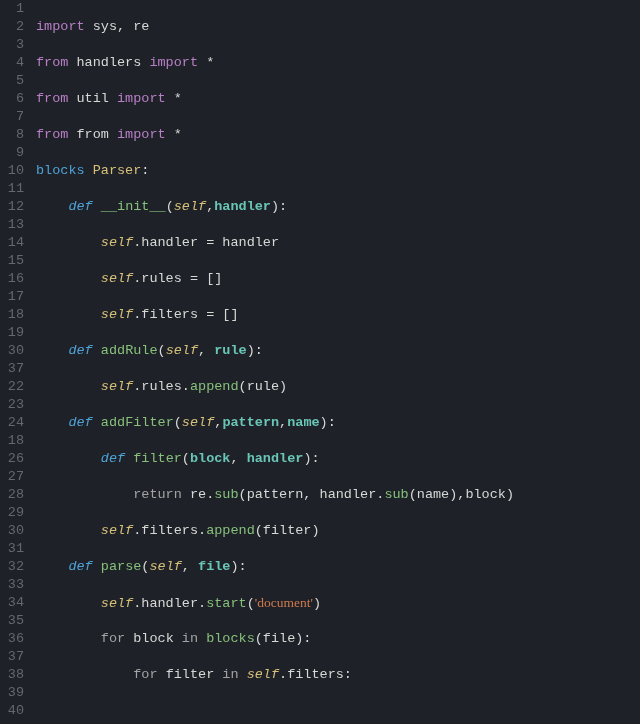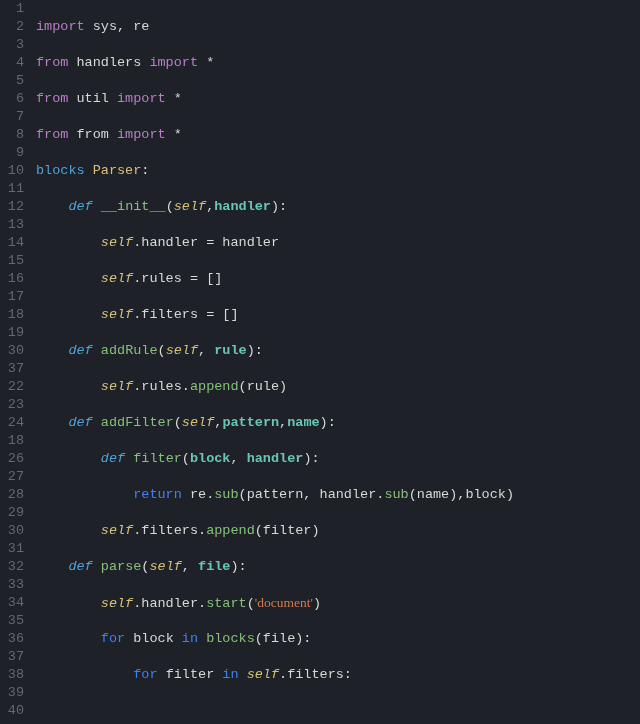--- a/index.html
+++ b/index.html
@@ -36,21 +36,21 @@
   .k-import { color: #b97fc6; }
   .k-blue { color: #4ea2d6; }
   .k-def { color: #4ea2d6; font-style: italic; }
   .k-lightblue { color: #69c5b6; font-weight: bold; }
   .k-class { color: #d6c079; }
   .k-deco { color: #86c07a; }
   .k-self { color: #d6c079; font-style: italic; }
   .k-punc { color: #d7d9d6; }
   .k-plain { color: #d7d9d6; }
   .k-str { color: #cf7a4e; font-family: Liberation Serif, serif; }
-  .k-purple { color: #3b82f6; }
+  .k-purple { color: #a3a3a3; }
 </style>
 </head>
 <body>
 
 <div class="editor">
   <div class="gutter">
     <div class="ln">1</div>
     <div class="ln">2</div>
     <div class="ln">3</div>
     <div class="ln">4</div>

